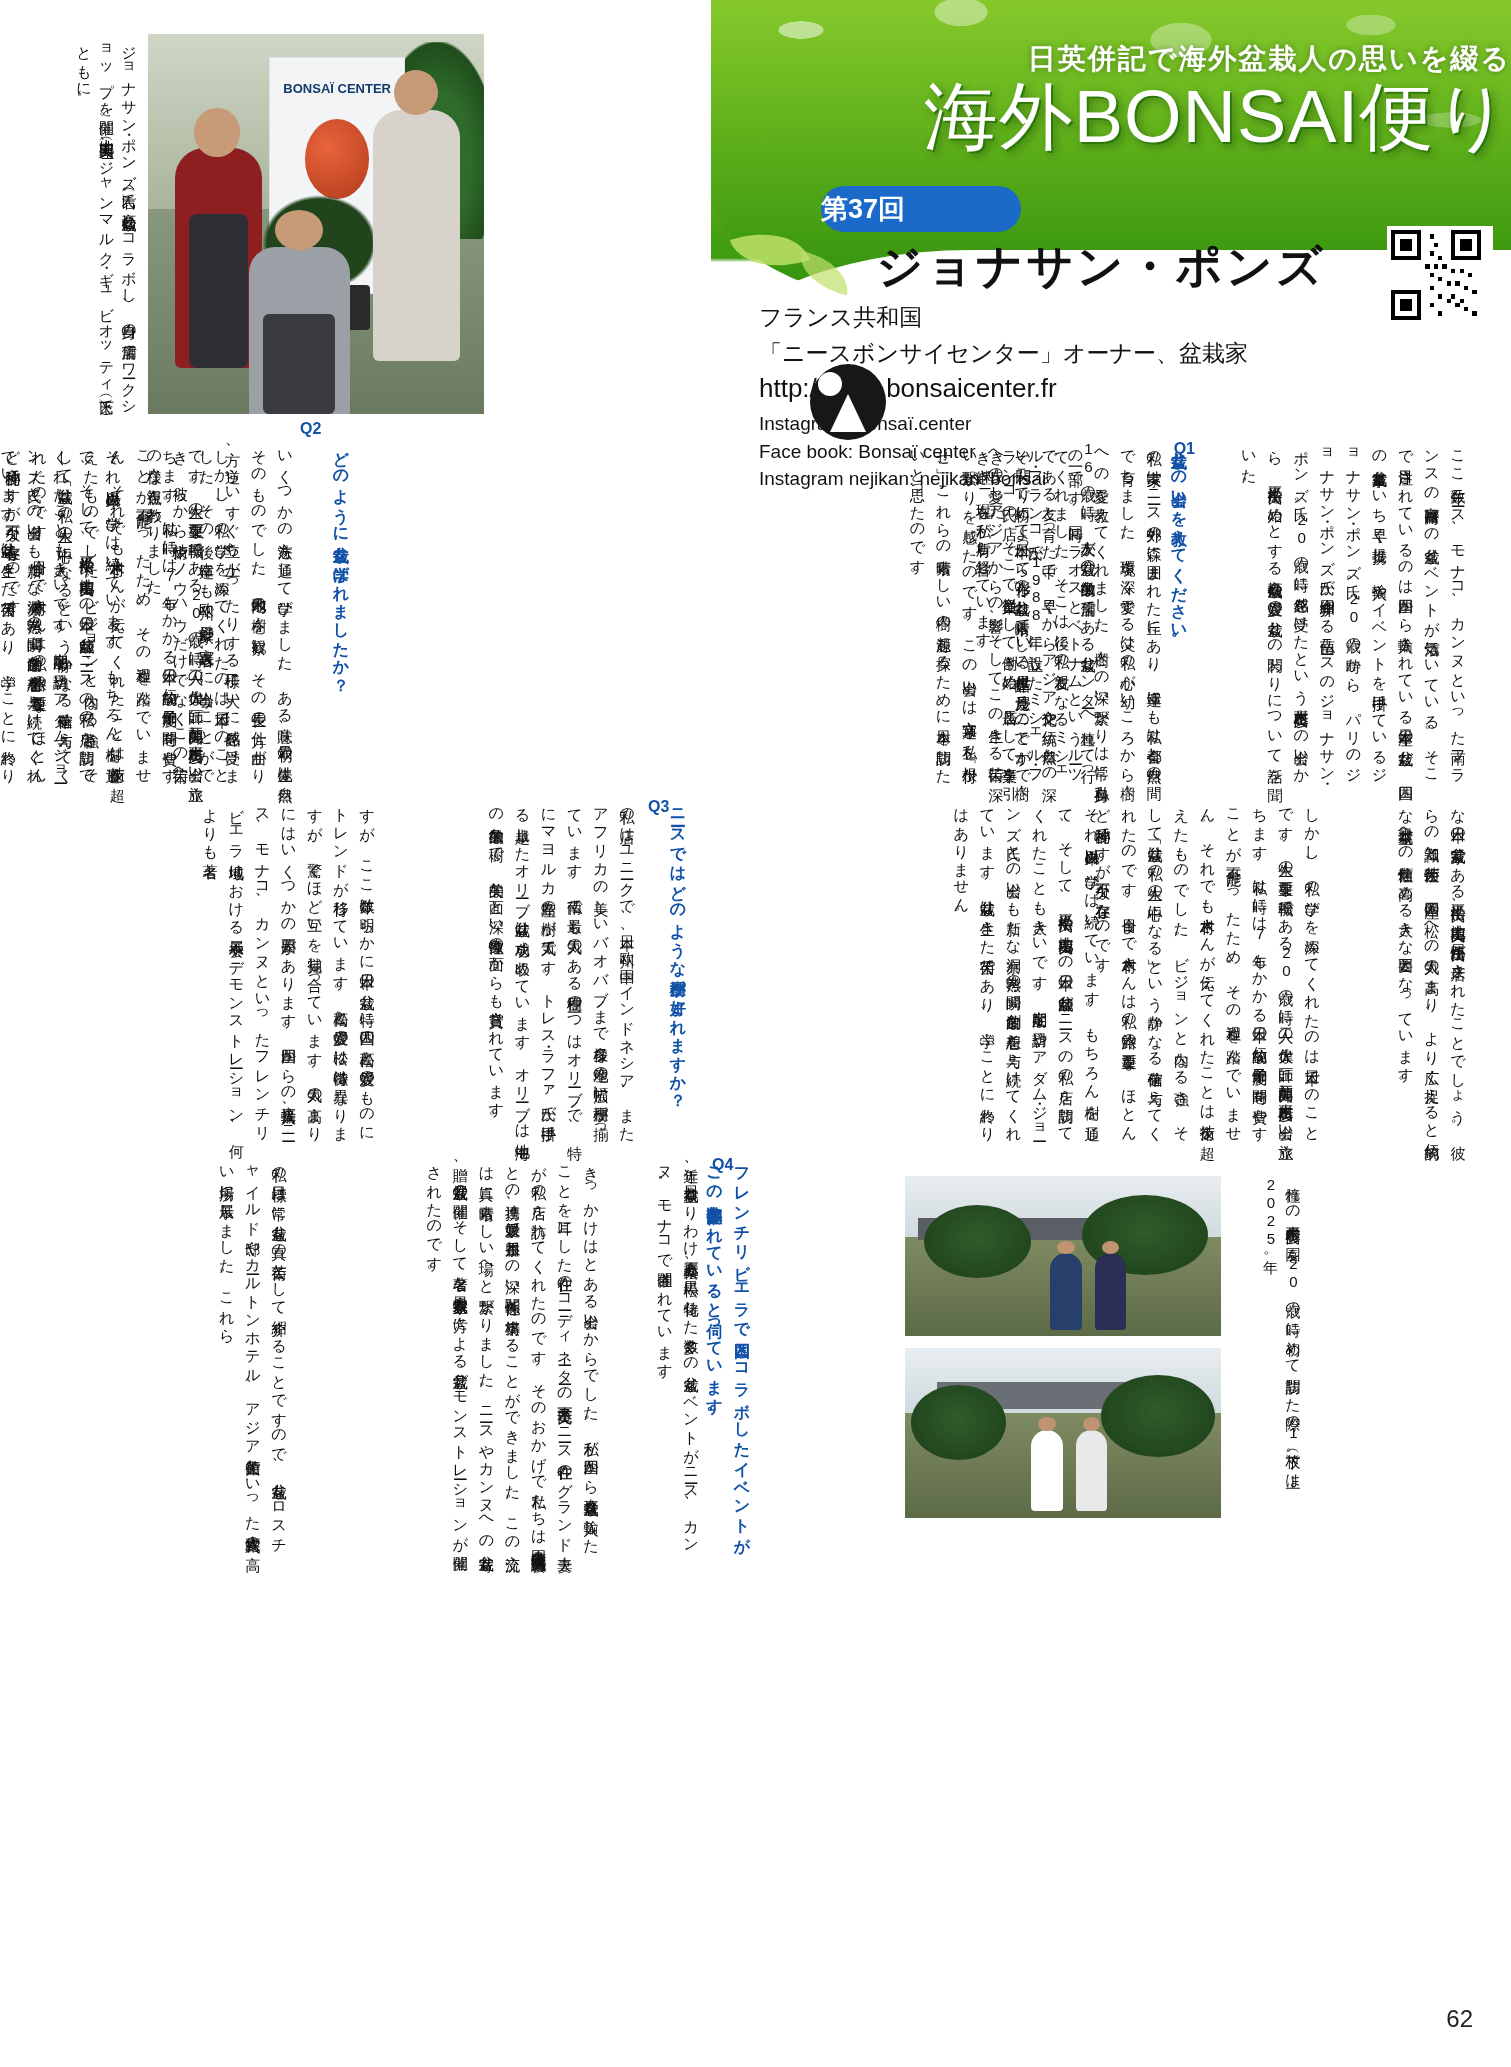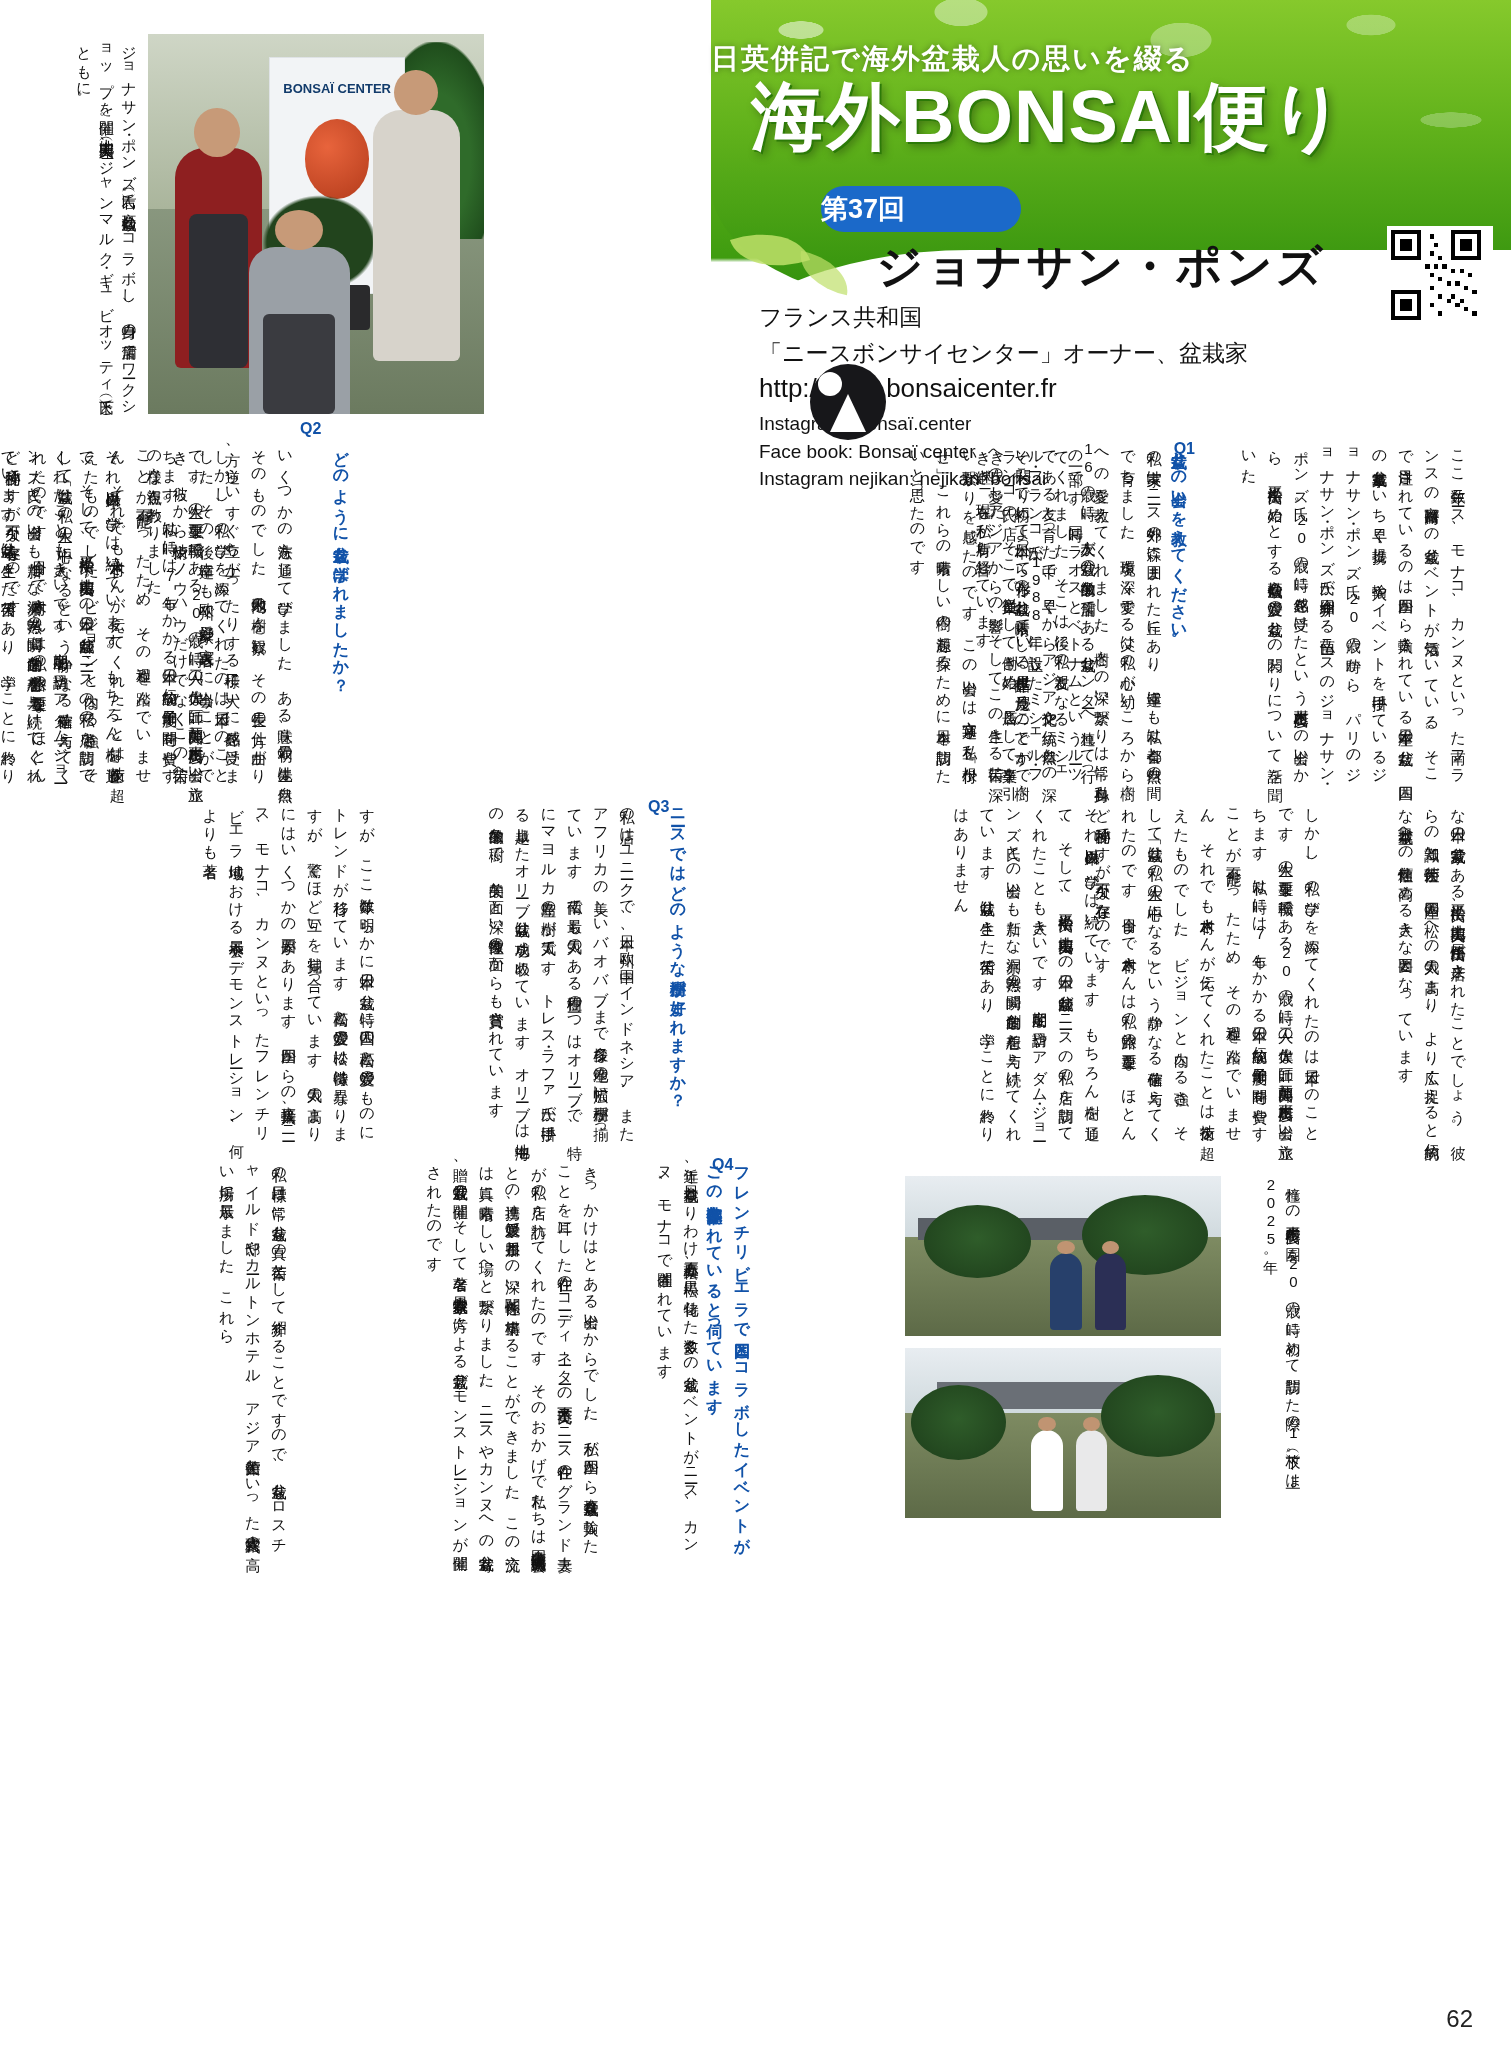--- a/index.html
+++ b/index.html
@@ -39,29 +39,29 @@
   .banner-curve{
     position:absolute;left:0;top:250px;width:800px;height:180px;
     background:#ffffff;
     border-top-left-radius:260px 120px;
   }
   .leaf{
     position:absolute;background:#bfe06a;border-radius:0 100% 0 100%;opacity:.85;
   }
 
   .kicker{
-    position:absolute;left:0;top:40px;width:800px;text-align:left;
+    position:absolute;left:0;top:40px;width:800px;text-align:right;
     font-family:"Liberation Sans", sans-serif;
     font-weight:bold;font-size:28px;color:#ffffff;letter-spacing:2px;
     text-shadow:0 0 6px rgba(0,0,0,.35);
   }
   .masthead{
-    position:absolute;left:40px;top:80px;width:760px;text-align:left;
+    position:absolute;left:40px;top:80px;width:760px;text-align:right;
     font-family:"Liberation Sans", sans-serif;
-    font-weight:bold;font-size:74px;line-height:1;color:#ffffff;
+    font-weight:normal;font-size:74px;line-height:1;color:#ffffff;
     letter-spacing:1px;
     text-shadow:2px 2px 0 #2c7a08, 4px 4px 10px rgba(0,0,0,.35);
   }
   .issue-badge{
     position:absolute;left:110px;top:186px;width:200px;height:46px;border-radius:23px;
     background:#1b69c9;color:#fff;font-family:"Liberation Sans",sans-serif;font-weight:bold;
     font-size:27px;line-height:46px;text-align:left;
   }
   .credit{
     position:absolute;right:22px;top:174px;text-align:right;

